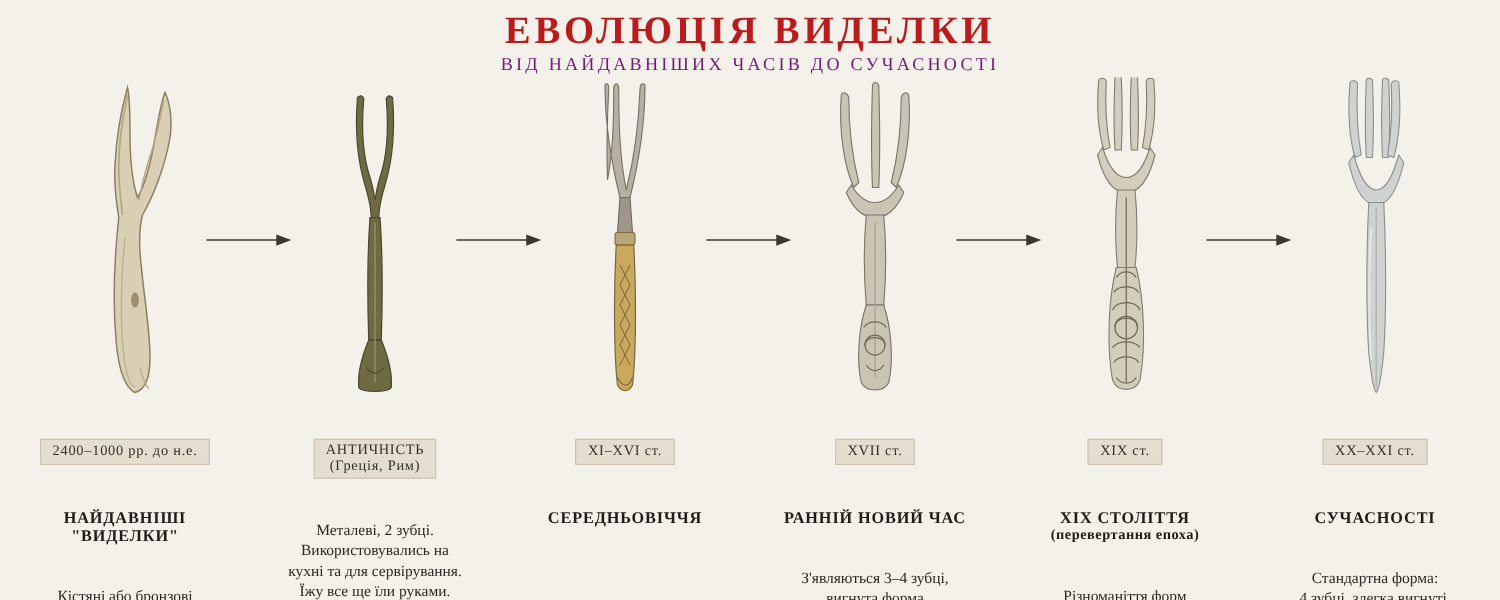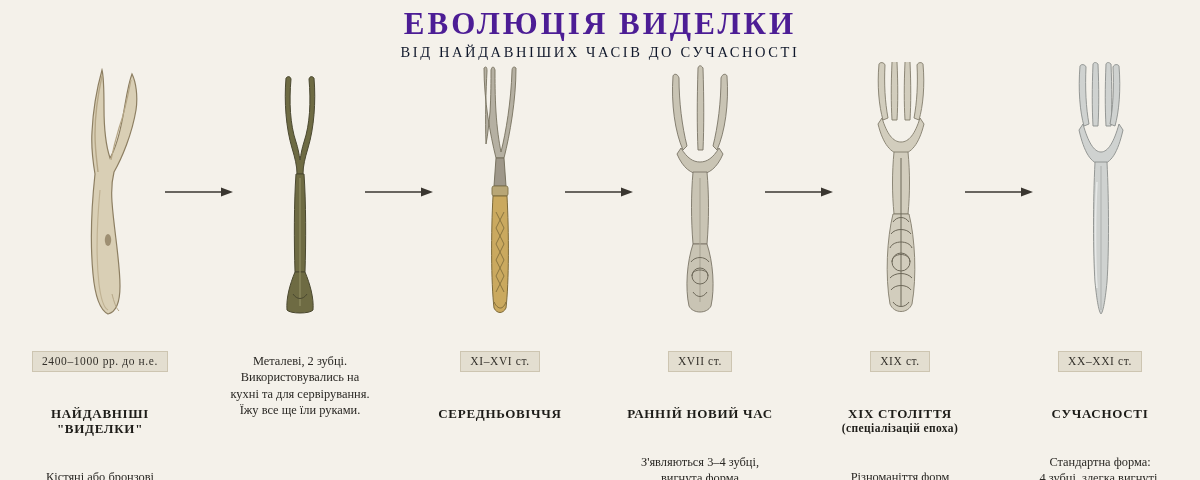--- a/index.html
+++ b/index.html
@@ -28,29 +28,29 @@
     top: 6px;
     left: 0;
     width: 1200px;
     text-align: center;
   }
   .title {
     font-family: "Liberation Serif", serif;
     font-size: 31px;
     font-weight: bold;
     letter-spacing: 3px;
-    color: #4c1d95;
+    color: #b91c1c;
     line-height: 36px;
     margin: 0;
   }
   .subtitle {
     font-family: "Liberation Serif", serif;
     font-size: 14.5px;
     letter-spacing: 2.6px;
-    color: #0f172a;
+    color: #701a75;
     margin-top: 2px;
   }
 
   
   .columns {
     position: absolute;
     top: 62px;
     left: 0;
     width: 1200px;
     height: 418px;
@@ -169,20 +169,22 @@
         <svg width="120" height="258" viewBox="0 0 120 258">
           <g fill="#6e6b43" stroke="#4a4830" stroke-width="1">
             <path d="M46 16 C44 40 46 66 52 86 C55 96 57 104 57 112 L63 112 C63 104 65 96 68 86 C74 66 76 40 74 16 C72 14 70 14 69 17 C71 40 70 62 64 80 C62 86 61 92 60 98 C59 92 58 86 56 80 C50 62 49 40 51 17 C50 14 48 14 46 16 Z"></path>
             <path d="M56 112 C54 140 54 180 55 210 L65 210 C66 180 66 140 64 112 Z"></path>
             <path d="M55 210 C50 222 46 236 47 248 C50 252 70 252 73 248 C74 236 70 222 65 210 Z"></path>
           </g>
           <path d="M60 116 L60 244" stroke="#918e63" stroke-width="1.2" fill="none"></path>
           <path d="M53 232 C57 238 63 238 67 232" stroke="#4a4830" stroke-width="1" fill="none"></path>
         </svg>
       </div>
+      <div class="badge two-line" style="white-space: pre-line;">АНТИЧНІСТЬ
+(Греція, Рим)</div>
 
       <div class="desc">Металеві, 2 зубці.
 Використовувались на
 кухні та для сервірування.
 Їжу все ще їли руками.</div>
     </div>
 
     <div class="col">
       <div class="art">
         <svg width="120" height="258" viewBox="0 0 120 258">
@@ -252,21 +254,21 @@
             <path d="M57 200 C57 190 75 190 75 200"></path>
             <path d="M55 216 C60 210 72 210 77 216"></path>
             <path d="M56 228 C60 222 72 222 76 228"></path>
             <path d="M58 240 C62 246 70 246 74 240"></path>
           </g>
         </svg>
       </div>
       <div class="badge">XIX ст.</div>
       <div class="era">
         <span>XIX СТОЛІТТЯ</span>
-        <span class="sub">(спеціалізацій епоха)</span>
+        <span class="sub">(перевертання епоха)</span>
       </div>
       <div class="desc">Різноманіття форм
 і спеціалізацій:
 десертні, рибні,
 для устриць, равликів
 тощо.
 Виделка стає частиною
 етикету.</div>
     </div>
 

